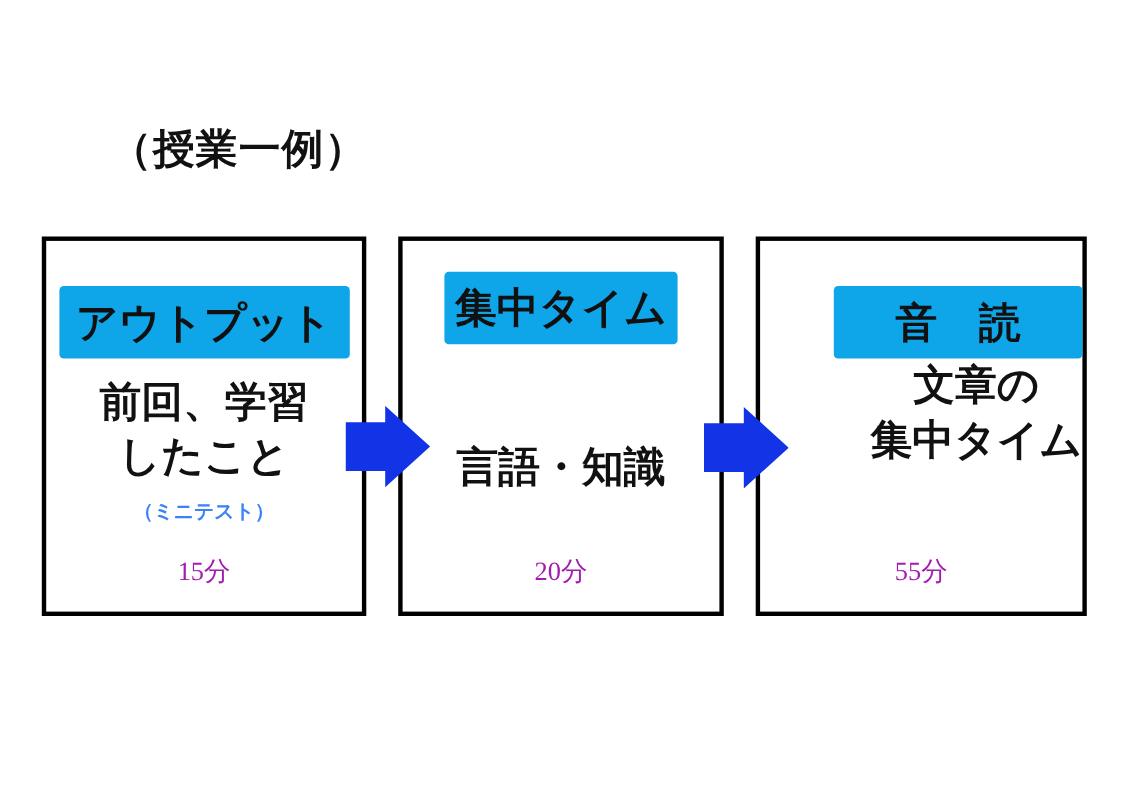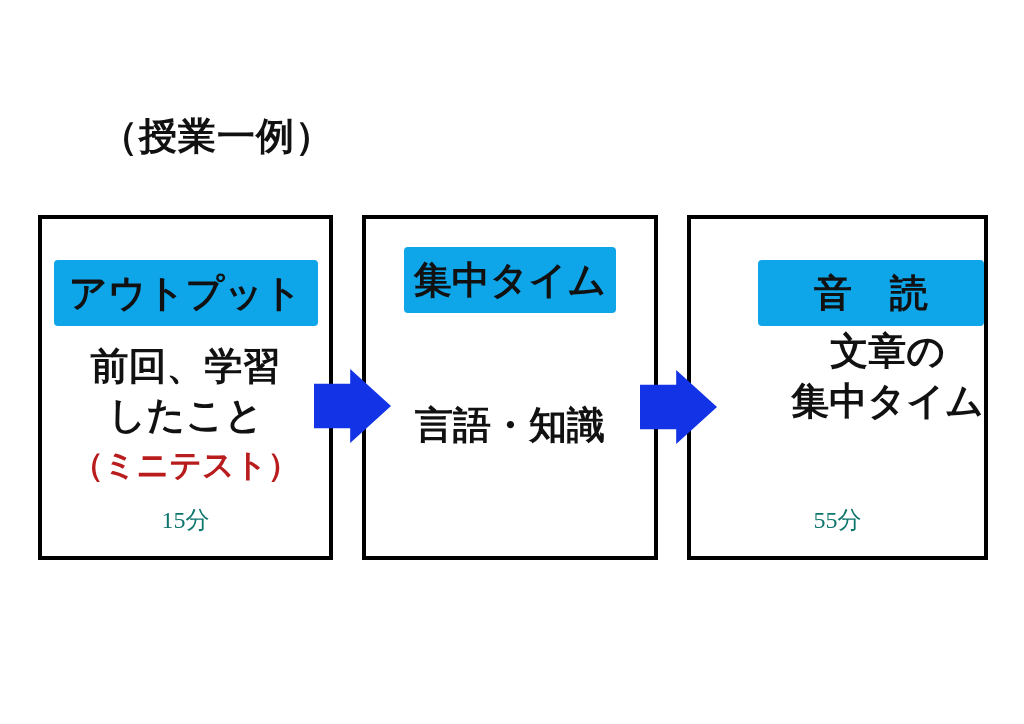--- a/index.html
+++ b/index.html
@@ -66,36 +66,36 @@
     line-height: 49px;
     color: #111111;
     white-space: nowrap;
   }
   .box-1 .body-text { margin-top: 16px; }
   .box-2 .body-text { margin-top: 88px; }
   .box-3 .body-text { line-height: 50px; }
   .note-text {
     margin-top: 6px;
     text-align: center;
-    font-size: 32px;
+    font-size: 18px;
     font-weight: bold;
     line-height: 38px;
-    color: #b91c1c;
+    color: #3b82f6;
     white-space: nowrap;
   }
   .duration {
     position: absolute;
     bottom: 22px;
     left: 0;
     width: 100%;
     text-align: center;
     font-size: 24px;
     font-weight: normal;
     line-height: 28px;
-    color: #0f766e;
+    color: #a21caf;
   }
   .flow-arrow {
     position: absolute;
     width: 77px;
     height: 74px;
     background: #1233E6;
     clip-path: polygon(0 20%, 47% 20%, 47% 0, 100% 50%, 47% 100%, 47% 80%, 0 80%);
     z-index: 2;
   }
   .arrow-1 { left: 314px; top: 369px; }
@@ -118,20 +118,21 @@
     <div class="duration">15分</div>
   </div>
 
   <div class="flow-arrow arrow-1"></div>
 
   <div class="step-box box-2">
     <div class="pill">集中タイム</div>
     <div class="body-text">
       <div>言語・知識</div>
     </div>
+    <div class="duration">20分</div>
   </div>
 
   <div class="flow-arrow arrow-2"></div>
 
   <div class="step-box box-3">
     <div class="pill">音　読</div>
     <div class="body-text">
       <div>文章の</div>
       <div>集中タイム</div>
     </div>

